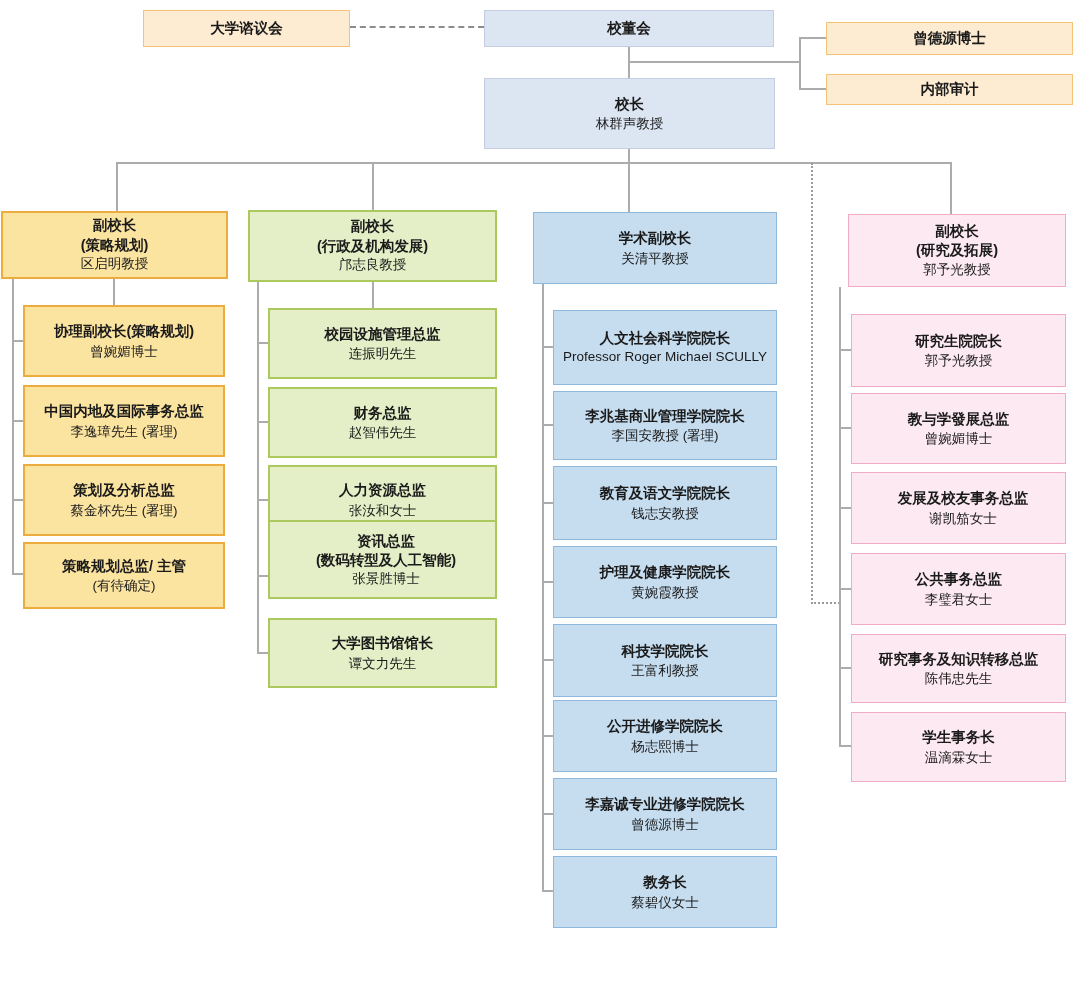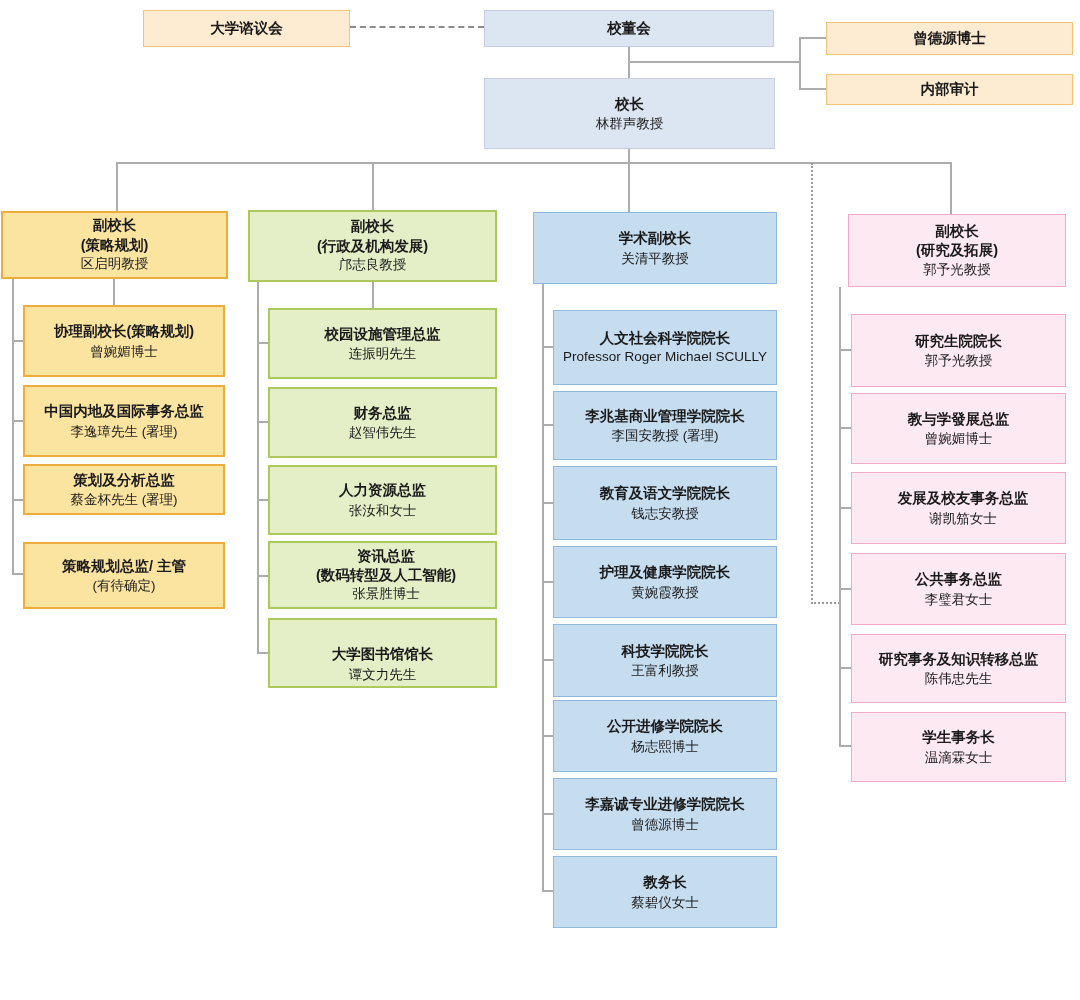--- a/index.html
+++ b/index.html
@@ -110,21 +110,21 @@
     <span class="n">区启明教授</span>
   </div>
   <div class="box gold" style="left:23px;top:305px;width:202px;height:72px;">
     <span class="t">协理副校长(策略规划)</span>
     <span class="n">曾婉媚博士</span>
   </div>
   <div class="box gold" style="left:23px;top:385px;width:202px;height:72px;align-items:center;">
     <span class="t">中国内地及国际事务总监</span>
     <span class="n">李逸璋先生 (署理)</span>
   </div>
-  <div class="box gold" style="left:23px;top:464px;width:202px;height:51px;">
+  <div class="box gold" style="left:23px;top:464px;width:202px;height:72px;">
     <span class="t">策划及分析总监</span>
     <span class="n">蔡金杯先生 (署理)</span>
   </div>
   <div class="box gold" style="left:23px;top:542px;width:202px;height:67px;">
     <span class="t">策略规划总监/ 主管</span>
     <span class="n">(有待确定)</span>
   </div>
 
   <div class="box green" style="left:248px;top:210px;width:249px;height:72px;line-height:1.35;">
     <span class="t">副校长</span>
@@ -136,26 +136,26 @@
     <span class="n">连振明先生</span>
   </div>
   <div class="box green" style="left:268px;top:387px;width:229px;height:71px;">
     <span class="t">财务总监</span>
     <span class="n">赵智伟先生</span>
   </div>
   <div class="box green" style="left:268px;top:465px;width:229px;height:70px;">
     <span class="t">人力资源总监</span>
     <span class="n">张汝和女士</span>
   </div>
-  <div class="box green" style="left:268px;top:541px;width:229px;height:68px;line-height:1.3;padding-left:11px;">
+  <div class="box green" style="left:268px;top:520px;width:229px;height:79px;line-height:1.3;padding-left:11px;">
     <span class="t">资讯总监</span>
     <span class="s">(数码转型及人工智能)</span>
     <span class="n">张景胜博士</span>
   </div>
-  <div class="box green" style="left:268px;top:618px;width:229px;height:70px;justify-content:flex-end;">
+  <div class="box green" style="left:268px;top:618px;width:229px;height:70px;">
     <span class="t">大学图书馆馆长</span>
     <span class="n">谭文力先生</span>
   </div>
 
   <div class="box blue" style="left:553px;top:310px;width:224px;height:75px;line-height:1.3;">
     <span class="t">人文社会科学院院长</span>
     <span class="n">Professor Roger Michael SCULLY</span>
   </div>
   <div class="box blue" style="left:533px;top:212px;width:244px;height:72px;">
     <span class="t">学术副校长</span>

